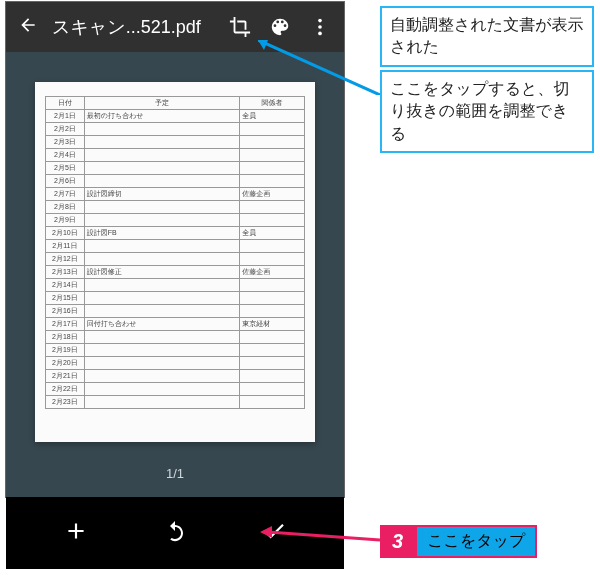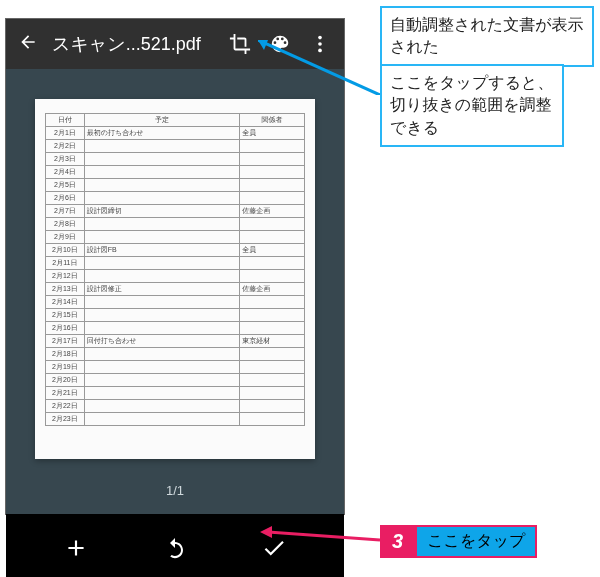--- a/index.html
+++ b/index.html
@@ -6,21 +6,21 @@
     body {
       width: 600px;
       height: 577px;
       background: #fff;
       position: relative;
       font-family: sans-serif;
     }
     .phone {
       position: absolute;
       left: 5px;
-      top: 18px;
+      top: 1px;
       width: 340px;
       height: 497px;
       background: #000;
       border: 1px solid #666;
     }
     .topbar {
       height: 50px;
       background: #303030;
       display: flex;
       align-items: center;
@@ -78,21 +78,21 @@
     .annot {
       position: absolute;
       background: #fff;
       border: 2px solid #29b6f6;
       padding: 6px 8px;
       font-size: 16px;
       color: #222;
       line-height: 1.4;
     }
     .annot1 { left: 380px; top: 6px; width: 214px; }
-    .annot2 { left: 380px; top: 64px; width: 184px; }
+    .annot2 { left: 380px; top: 70px; width: 214px; }
     .annot3-wrap {
       position: absolute;
       left: 380px;
       top: 525px;
       display: flex;
     }
     .step-num {
       background: #e91e63;
       color: #fff;
       font-weight: bold;

